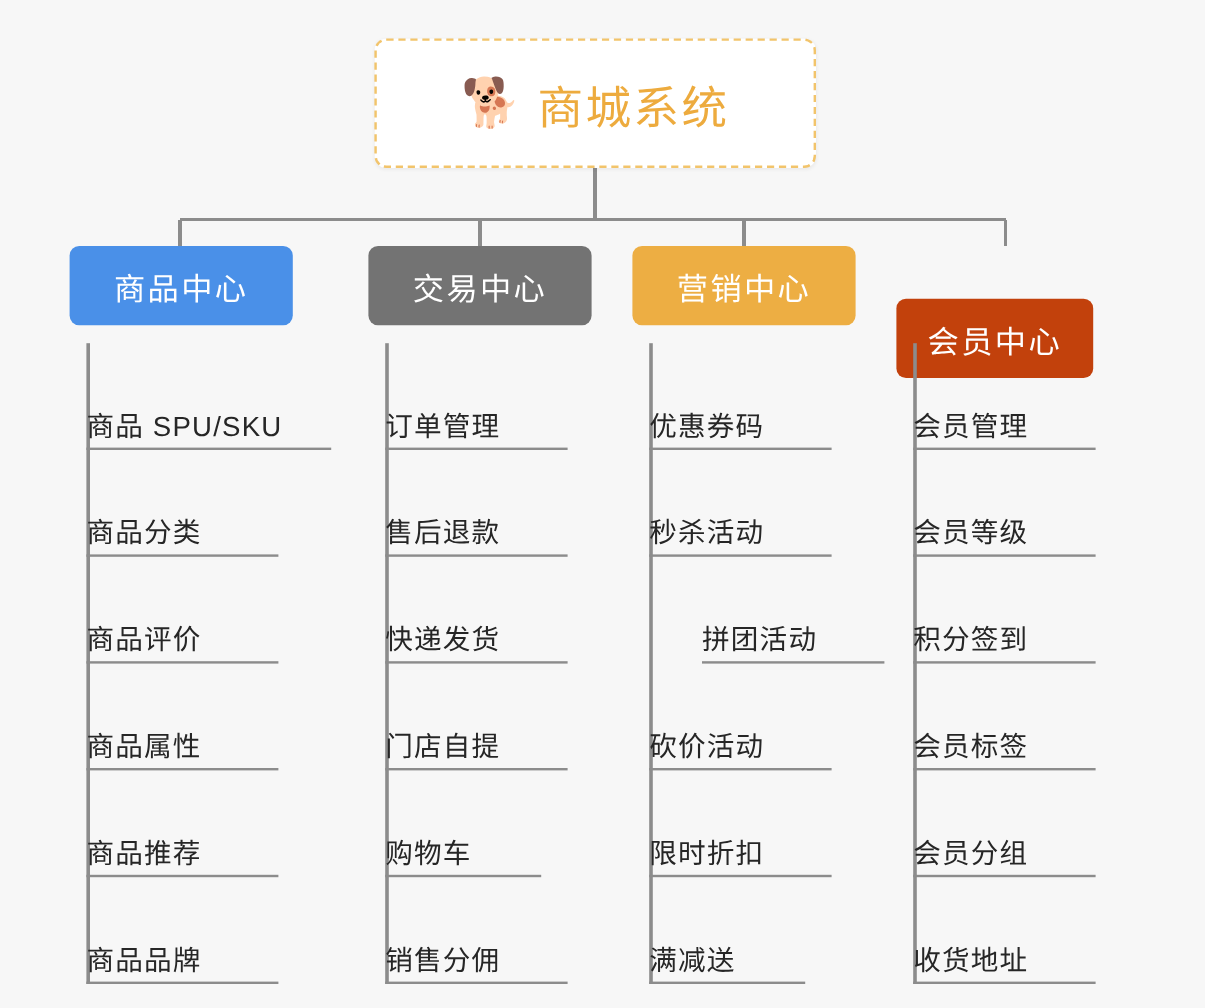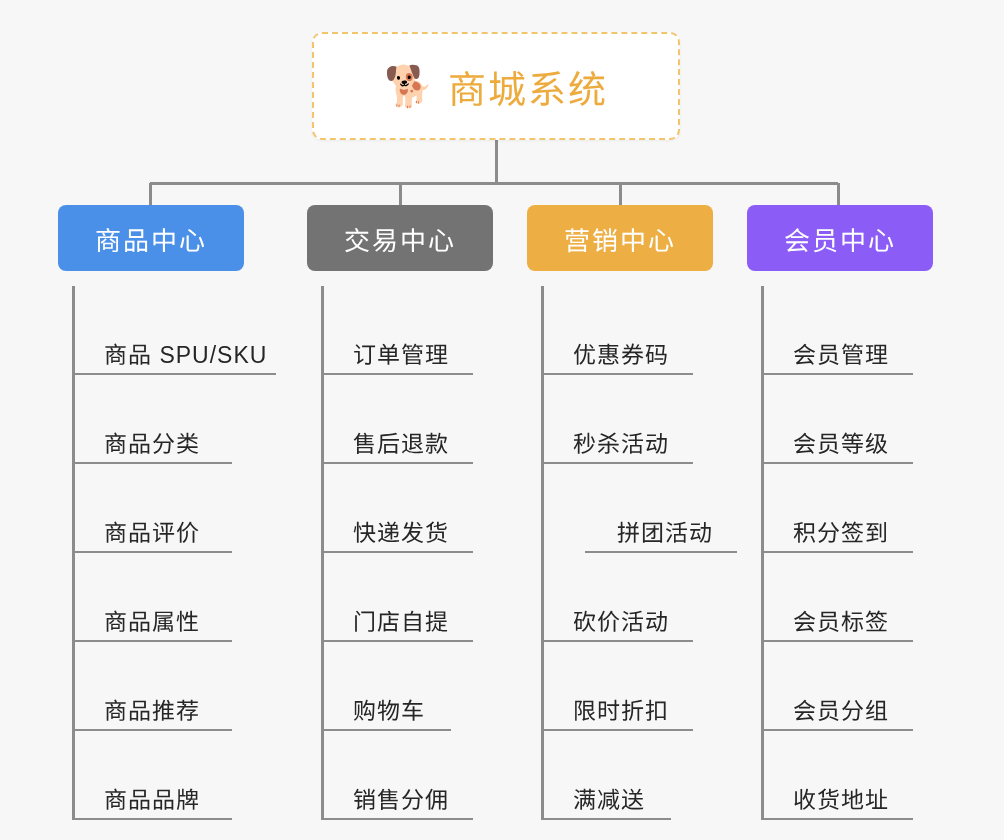--- a/index.html
+++ b/index.html
@@ -91,21 +91,20 @@
     width: 3px;
     background: #8c8c8c;
   }
   .leaf-item {
     position: absolute;
     left: 0;
     height: 89px;
     box-sizing: border-box;
     display: flex;
     align-items: flex-end;
-    padding-left: 32px;
     padding-bottom: 3px;
     border-bottom: 2px solid #8c8c8c;
   }
   .leaf-label {
     font-size: 23px;
     color: #262626;
     line-height: 1.1;
     white-space: nowrap;
     letter-spacing: 1px;
     padding-bottom: 2px;
@@ -201,21 +200,21 @@
         <div class="leaf-item" style="top: 267px; width: 152px;">
           <span class="leaf-label">砍价活动</span>
         </div>
         <div class="leaf-item" style="top: 356px; width: 152px;">
           <span class="leaf-label">限时折扣</span>
         </div>
         <div class="leaf-item" style="top: 445px; width: 130px;">
           <span class="leaf-label">满减送</span>
         </div>
       </div>
-      <div class="cat-header" style="left: 747px; width: 186px; background: #8b5cf6;">
+      <div class="cat-header" style="left: 747px; width: 164px; background: #c2410c; margin-top: 44px;">
         <span>会员中心</span>
       </div>
       <div class="leaf-col" style="left: 761px; height: 534px;">
         <div class="leaf-spine" style="height: 534px;"></div>
         <div class="leaf-item" style="top: 0px; width: 152px;">
           <span class="leaf-label">会员管理</span>
         </div>
         <div class="leaf-item" style="top: 89px; width: 152px;">
           <span class="leaf-label">会员等级</span>
         </div>

